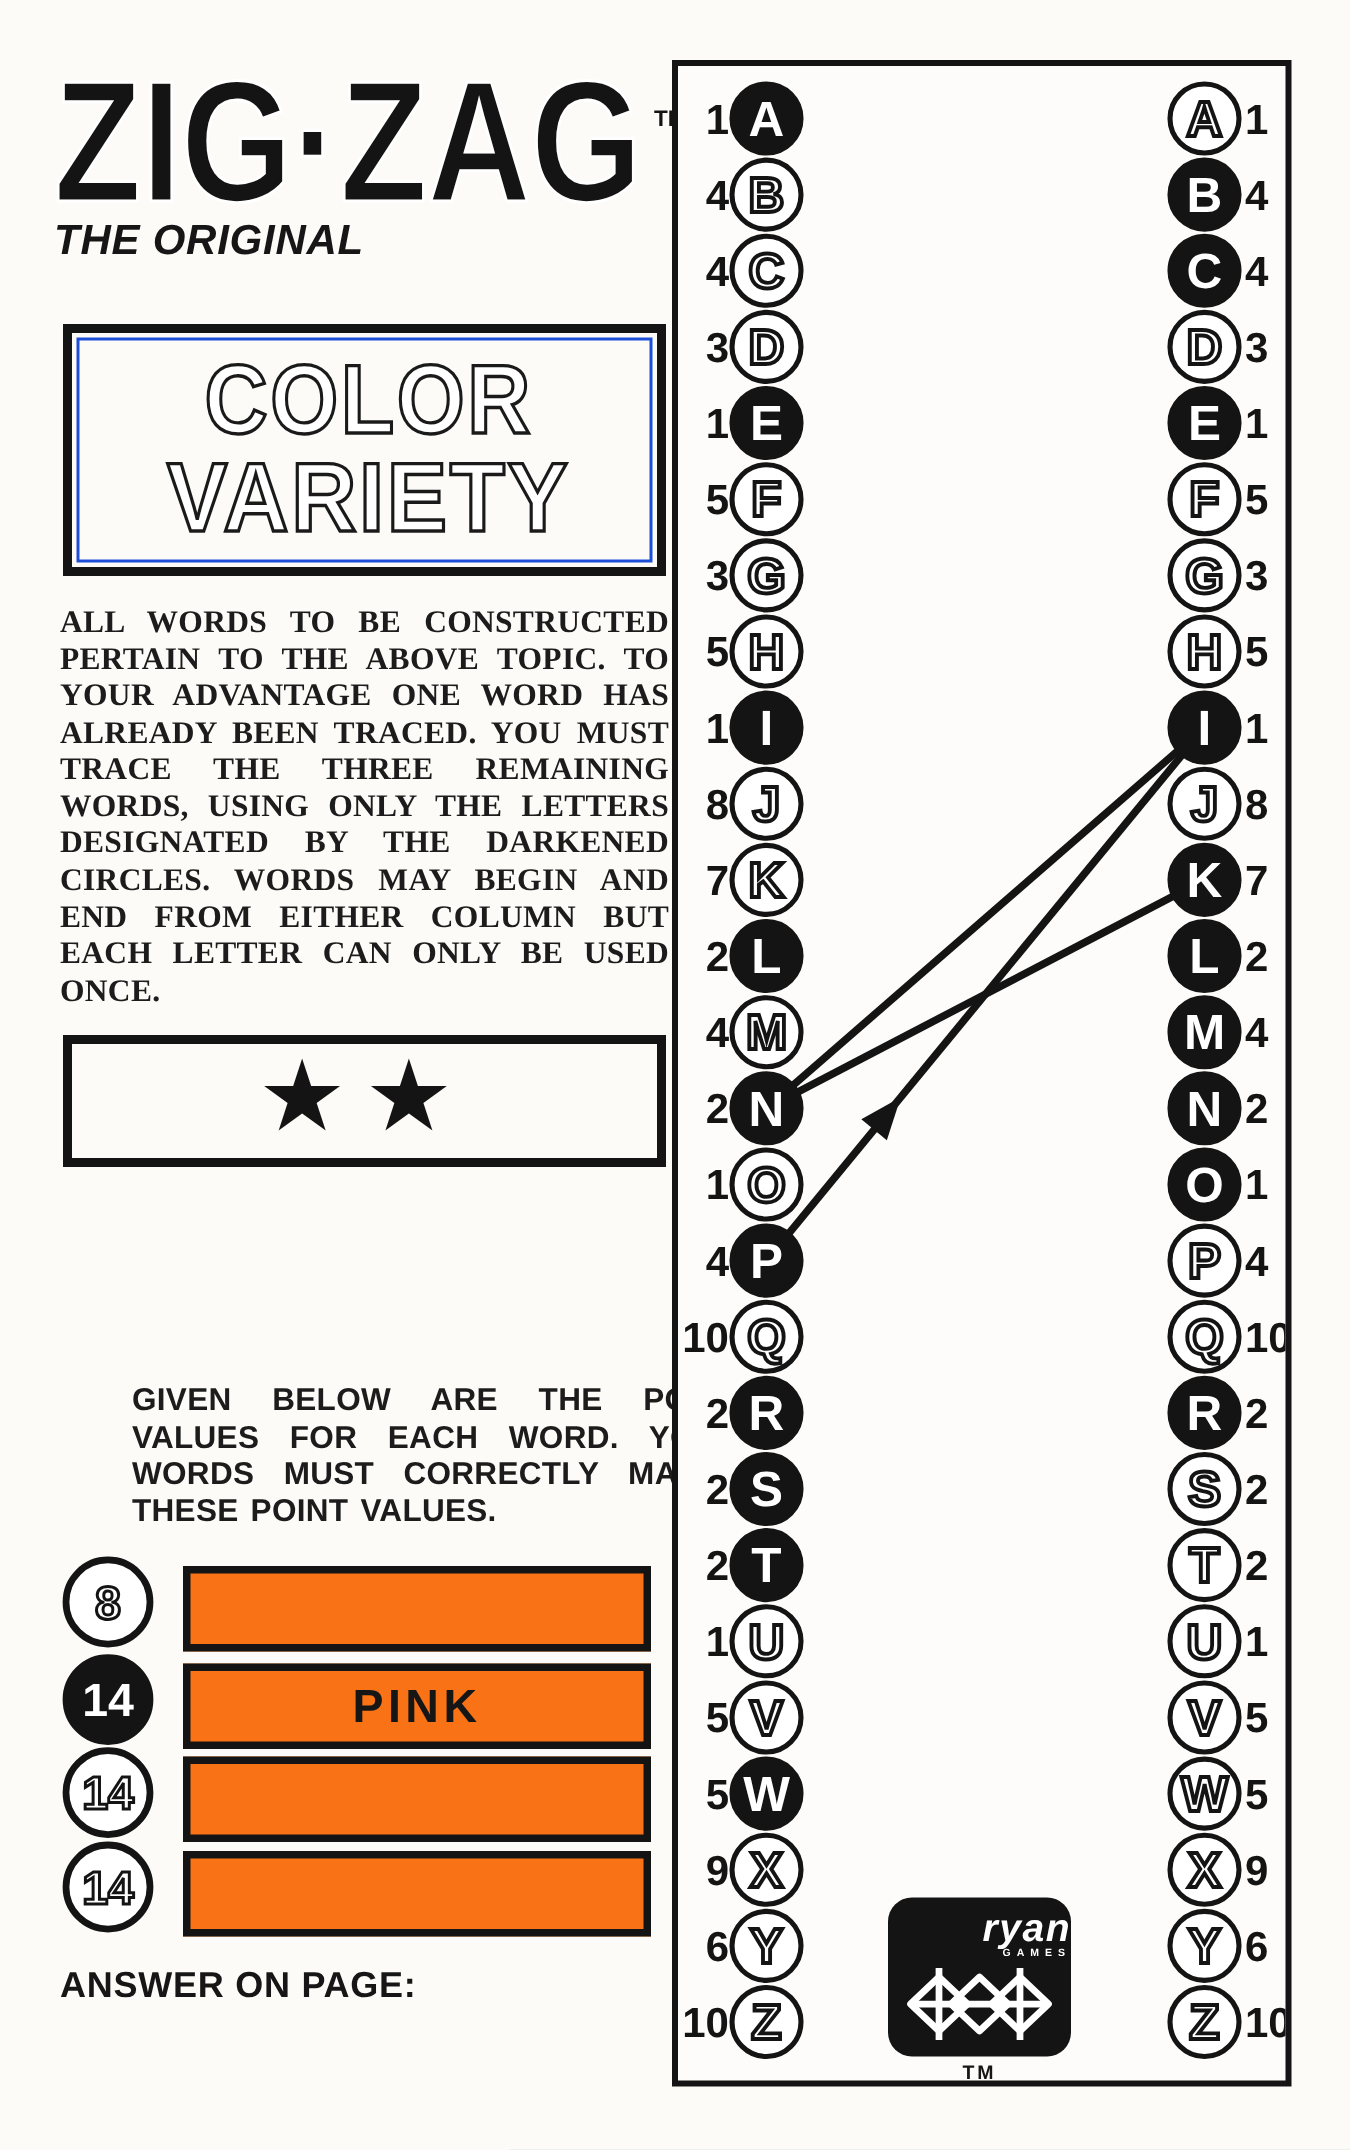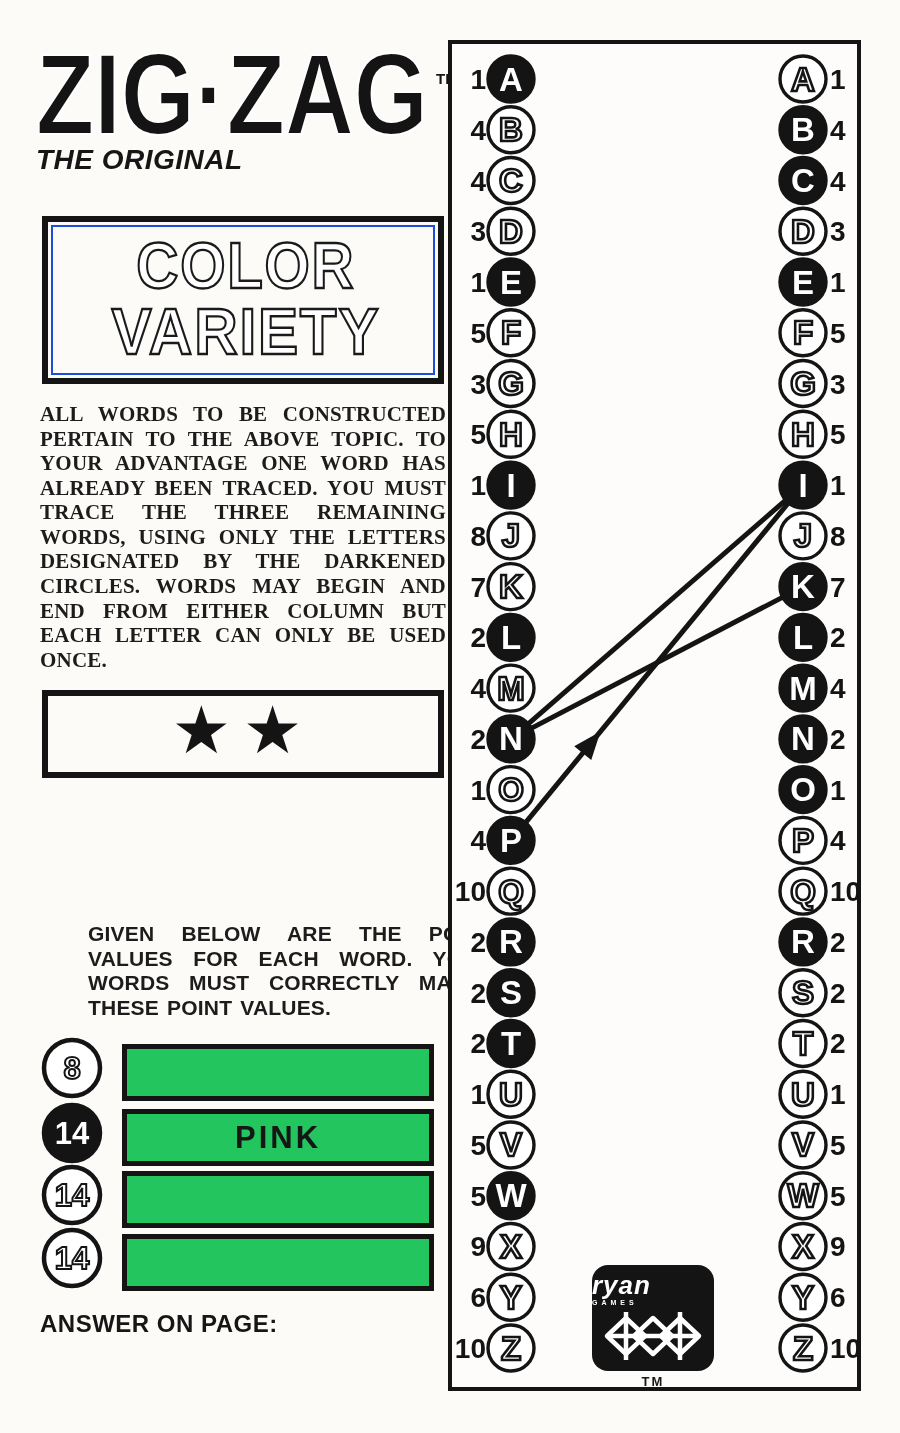--- a/index.html
+++ b/index.html
@@ -35,39 +35,39 @@
 
   .ans-row{left:40px;width:404px;height:64px;}
   .ans-circle{position:absolute;left:0;top:0;width:64px;height:64px;}
   .ans-circle circle{fill:#fff;stroke:#141414;stroke-width:4.5px;}
   .ans-circle.dark circle{fill:#141414;}
   .ans-circle text{font-family:"Liberation Sans",sans-serif;font-weight:bold;font-size:31px;
                    text-anchor:middle;fill:#fff;stroke:#141414;stroke-width:2px;}
   .ans-circle.dark text{stroke:none;}
   .ans-box{position:absolute;left:82px;top:8px;width:302px;height:47px;border:5px solid #141414;
            box-sizing:content-box;text-align:center;line-height:47px;
-           font-size:31px;font-weight:bold;letter-spacing:3px;background:#22c55e;}
+           font-size:31px;font-weight:bold;letter-spacing:3px;background:#f97316;}
   .answer-label{left:40px;top:1310px;font-size:24px;font-weight:bold;letter-spacing:.5px;}
 
   
   .maze-box{left:448px;top:40px;width:413px;height:1351px;border:4px solid #141414;
             box-sizing:border-box;background:#fdfcfa;}
   #maze-svg{position:absolute;left:0;top:0;width:405px;height:1343px;}
   .trace{stroke:#141414;stroke-width:5px;}
   .arrow{fill:#141414;}
   .mc{fill:#ffffff;stroke:#141414;stroke-width:3.4px;}
   .mc.dark{fill:#141414;}
   .ml{font-family:"Liberation Sans",sans-serif;font-weight:bold;font-size:33px;
       text-anchor:middle;fill:#ffffff;stroke:#141414;stroke-width:2.6px;}
   .ml.dark{stroke:none;}
   .mv{font-family:"Liberation Sans",sans-serif;font-weight:bold;font-size:28px;fill:#141414;}
   .mv.end{text-anchor:end;} .mv.start{text-anchor:start;}
 
   .ryan-logo{position:absolute;left:140px;top:1221px;width:122px;height:106px;background:#141414;
-             border-radius:16px;text-align:left;}
+             border-radius:16px;text-align:right;}
   .ryan-name{color:#fff;font-weight:bold;font-style:italic;font-size:26px;line-height:1;
              letter-spacing:1px;margin-top:7px;}
   .ryan-sub{color:#fff;font-size:7px;letter-spacing:4px;font-weight:bold;margin-top:1px;}
   .knot{display:block;margin:2px auto 0;}
   .knot path{stroke:#ffffff;stroke-width:4.5px;fill:none;stroke-linejoin:round;}
   .ryan-tm{position:absolute;left:140px;top:1330px;width:122px;text-align:center;
            font-size:13px;font-weight:bold;letter-spacing:2px;}
 </style>
 </head>
 <body>

